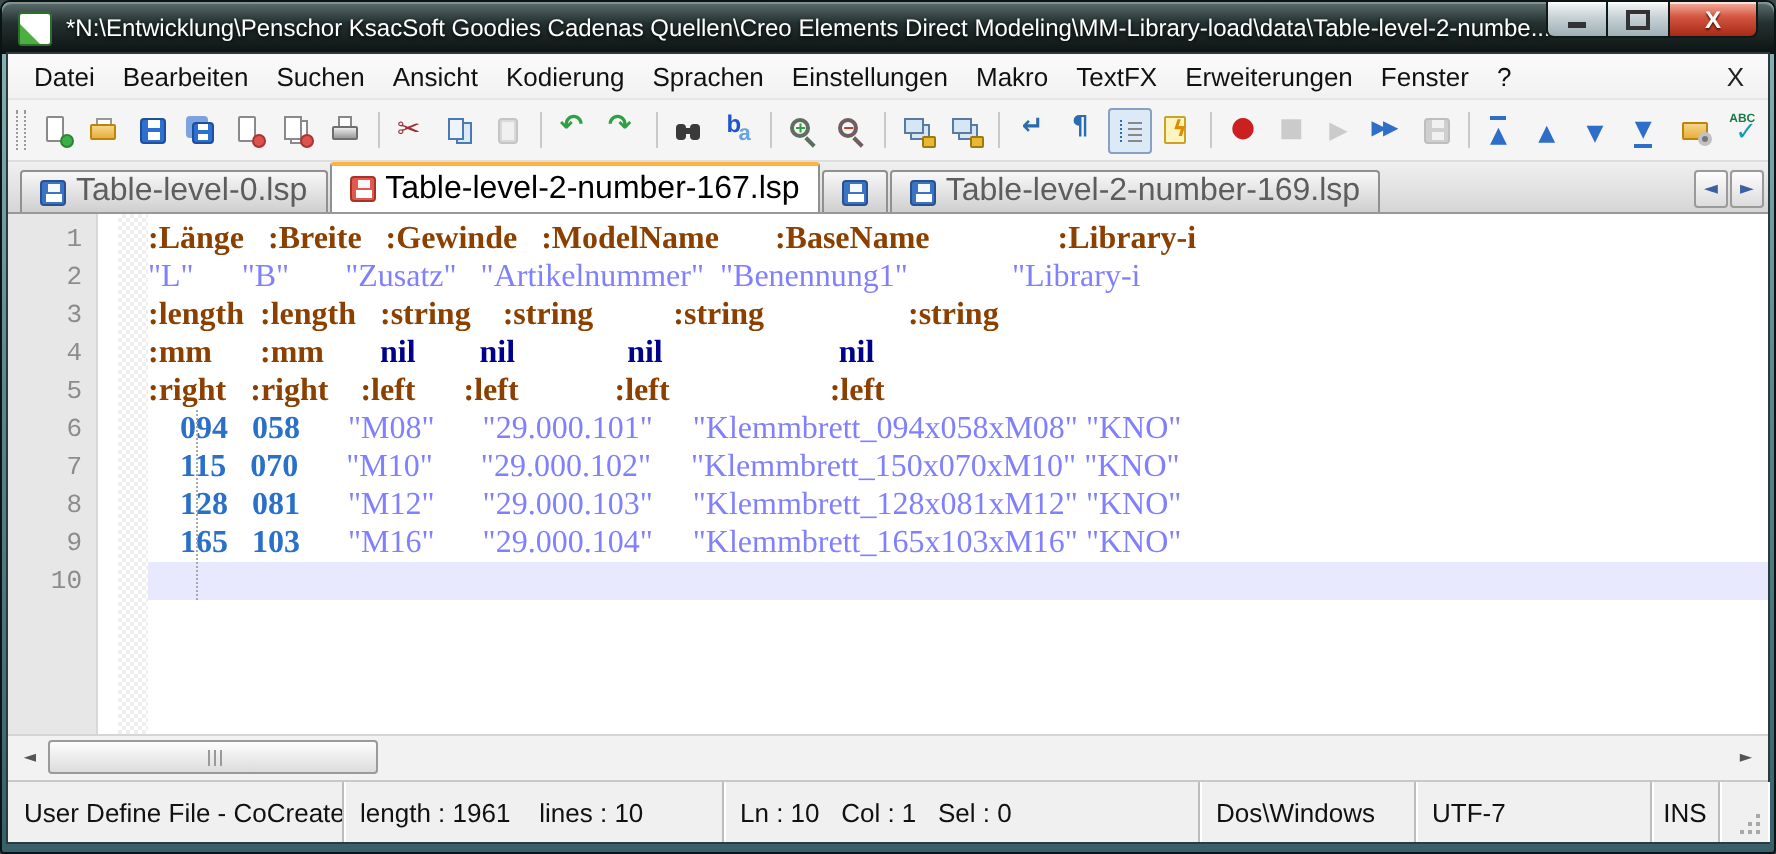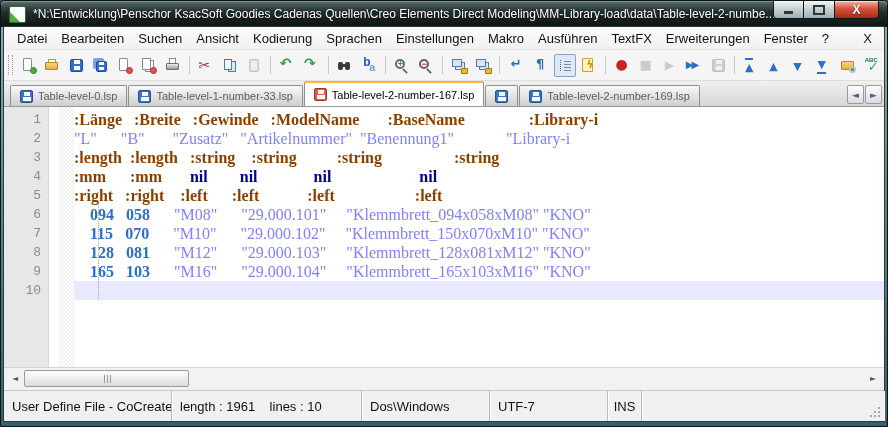--- a/index.html
+++ b/index.html
@@ -82,21 +82,21 @@
   .i-navprev::before{content:"▲";left:2px;top:3px;font:11px "DejaVu Sans",sans-serif;color:#2e6ec8;}
   .i-navnext::before{content:"▼";left:2px;top:3px;font:11px "DejaVu Sans",sans-serif;color:#2e6ec8;}
   .i-navlast::before{content:"▼";left:2px;top:1px;font:11px "DejaVu Sans",sans-serif;color:#2e6ec8;border-bottom:2px solid #2e6ec8;padding-bottom:1px;}
   .i-foldercam::before{left:1px;top:4px;width:13px;height:9px;background:linear-gradient(#f6d489,#e8af3c);border:1px solid #b8860b;border-radius:1px;}
   .i-foldercam::after{right:1px;bottom:1px;width:7px;height:7px;background:#777;border:2px solid #c2c2c2;border-radius:50%;}
   .i-spell::before{content:"ABC";left:1px;top:0;font:bold 6px "Liberation Sans",sans-serif;color:#1a7a4a;}
   .i-spell::after{content:"✓";left:4px;top:2px;font:bold 13px "DejaVu Sans",sans-serif;color:#1a9ab0;}
   
   .tabbar{height:25px;background:linear-gradient(180deg,#f0f0f0,#d6d6d6);border-bottom:1px solid #989898;position:relative;flex:0 0 auto;display:flex;align-items:flex-end;padding-left:6px;overflow:hidden;}
   .tabs-strip{display:flex;align-items:flex-end;height:100%;overflow:hidden;width:calc(100% - 36px);}
-  .tab{display:flex;align-items:center;gap:5px;padding:0 9px;height:21px;background:linear-gradient(#f8f8f8,#cfcfcf);border:1px solid #909090;border-bottom:none;border-radius:2px 2px 0 0;color:#5d5d5d;font-size:11px;white-space:nowrap;margin-right:1px;box-sizing:border-box;flex:0 0 auto;}
+  .tab{display:flex;align-items:center;gap:5px;padding:0 9px;height:21px;background:linear-gradient(#f8f8f8,#cfcfcf);border:1px solid #909090;border-bottom:none;border-radius:2px 2px 0 0;color:#5d5d5d;font-size:16px;white-space:nowrap;margin-right:1px;box-sizing:border-box;flex:0 0 auto;}
   .tab.active{height:25px;background:#fff;color:#000;border-top:2px solid #ffb23e;position:relative;z-index:2;}
   .tabic{width:13px;height:13px;border-radius:2px;position:relative;flex:0 0 auto;box-sizing:border-box;}
   .tabic::before{content:"";position:absolute;left:3px;top:1px;width:6px;height:4px;background:#fff;opacity:.95;}
   .tabic::after{content:"";position:absolute;left:2px;bottom:1px;width:8px;height:4px;background:#fff;}
   .tab-arrows{position:absolute;right:2px;top:4px;display:flex;gap:1px;}
   .tab-arrow{width:15px;height:17px;background:linear-gradient(#fdfdfd,#dcdcdc);border:1px solid #9a9a9a;border-radius:2px;display:flex;align-items:center;justify-content:center;font:9px "DejaVu Sans",sans-serif;color:#3d5fa0;}
   
   .editor{flex:1 1 auto;position:relative;background:#fff;overflow:hidden;font-family:"Liberation Mono","DejaVu Sans Mono",monospace;}
   .m-ln{position:absolute;left:0;top:0;bottom:0;width:44px;background:#e7e7e7;border-right:1px solid #d8d8d8;}
   .m-bm{position:absolute;left:45px;top:0;bottom:0;width:10px;background:#fff;}
@@ -117,21 +117,21 @@
   .hs-left{left:2px;}
   .hs-right{right:2px;}
   .hs-thumb{position:absolute;left:20px;top:2px;width:165px;height:17px;background:linear-gradient(#fdfdfd,#dcdcdc);border:1px solid #9a9a9a;border-radius:2px;box-sizing:border-box;}
   .hs-thumb::after{content:"";position:absolute;left:50%;top:4px;width:1px;height:8px;background:#9a9a9a;box-shadow:-3px 0 0 #9a9a9a,3px 0 0 #9a9a9a;}
   
   .statusbar{height:30px;background:#f0f0f0;border-top:1px solid #c8c8c8;display:flex;align-items:stretch;font-size:13px;color:#111;flex:0 0 auto;}
   .sb-sec{display:flex;align-items:center;padding-left:8px;border-right:1px solid #bdbdbd;box-shadow:1px 0 0 #fff;white-space:pre;overflow:hidden;box-sizing:border-box;}
   .sb-doc{width:168px;}
   .sb-stats{width:190px;}
   .sb-cursor{width:238px;}
-  .sb-eol{width:128px;text-align:center;}
+  .sb-eol{width:108px;text-align:center;}
   .sb-enc{width:118px;}
   .sb-ins{width:34px;justify-content:center;padding-left:0;}
   .sb-grip{flex:1;border-right:none;position:relative;}
   .sb-grip i{position:absolute;right:4px;bottom:4px;width:2px;height:2px;background:transparent;
     box-shadow:0 0 0 1px #a8a8a8 inset,0 0 #a8a8a8,-4px 0 #a8a8a8,-8px 0 #a8a8a8,0 -4px #a8a8a8,-4px -4px #a8a8a8,0 -8px #a8a8a8;}
 </style>
 </head>
 <body>
 
 <div class="window">
@@ -157,21 +157,20 @@
     <div class="menubar" id="menubar">
 
     <span class="menu-item">Datei</span>
         <span class="menu-item">Bearbeiten</span>
         <span class="menu-item">Suchen</span>
         <span class="menu-item">Ansicht</span>
         <span class="menu-item">Kodierung</span>
         <span class="menu-item">Sprachen</span>
         <span class="menu-item">Einstellungen</span>
         <span class="menu-item">Makro</span>
-        <span class="menu-item">Ausführen</span>
         <span class="menu-item">TextFX</span>
         <span class="menu-item">Erweiterungen</span>
         <span class="menu-item">Fenster</span>
         <span class="menu-item">?</span>
         <span class="menubar-x">X</span>
       </div>
 
     <div class="toolbar" id="toolbar">
 
     <div class="tb-btn">
@@ -282,24 +281,20 @@
           <span class="ti i-spell"></span>
         </div>
       </div>
 
     <div class="tabbar">
       <div class="tabs-strip" id="tabstrip">
           <div class="tab">
             <span class="tabic" style="background: rgb(59, 116, 196); border: 1px solid rgb(40, 81, 143);"></span>
             <span class="tab-label">Table-level-0.lsp</span>
           </div>
-          <div class="tab">
-            <span class="tabic" style="background: rgb(59, 116, 196); border: 1px solid rgb(40, 81, 143);"></span>
-            <span class="tab-label">Table-level-1-number-33.lsp</span>
-          </div>
           <div class="tab active">
             <span class="tabic" style="background: rgb(224, 90, 78); border: 1px solid rgb(167, 51, 40);"></span>
             <span class="tab-label">Table-level-2-number-167.lsp</span>
           </div>
           <div class="tab">
             <span class="tabic" style="background: rgb(59, 116, 196); border: 1px solid rgb(40, 81, 143);"></span>
           </div>
           <div class="tab">
             <span class="tabic" style="background: rgb(59, 116, 196); border: 1px solid rgb(40, 81, 143);"></span>
             <span class="tab-label">Table-level-2-number-169.lsp</span>
@@ -382,20 +377,21 @@
 
     <div class="hscroll">
       <div class="hs-arrow hs-left">◄</div>
       <div class="hs-thumb"></div>
       <div class="hs-arrow hs-right">►</div>
     </div>
 
     <div class="statusbar">
       <div class="sb-sec sb-doc">User Define File - CoCreate Lis</div>
       <div class="sb-sec sb-stats">length : 1961    lines : 10</div>
+      <div class="sb-sec sb-cursor">Ln : 10   Col : 1   Sel : 0</div>
       <div class="sb-sec sb-eol">Dos\Windows</div>
       <div class="sb-sec sb-enc">UTF-7</div>
       <div class="sb-sec sb-ins">INS</div>
       <div class="sb-sec sb-grip"><i></i></div>
     </div>
 
   </div>
 </div>
 
 </body></html>

